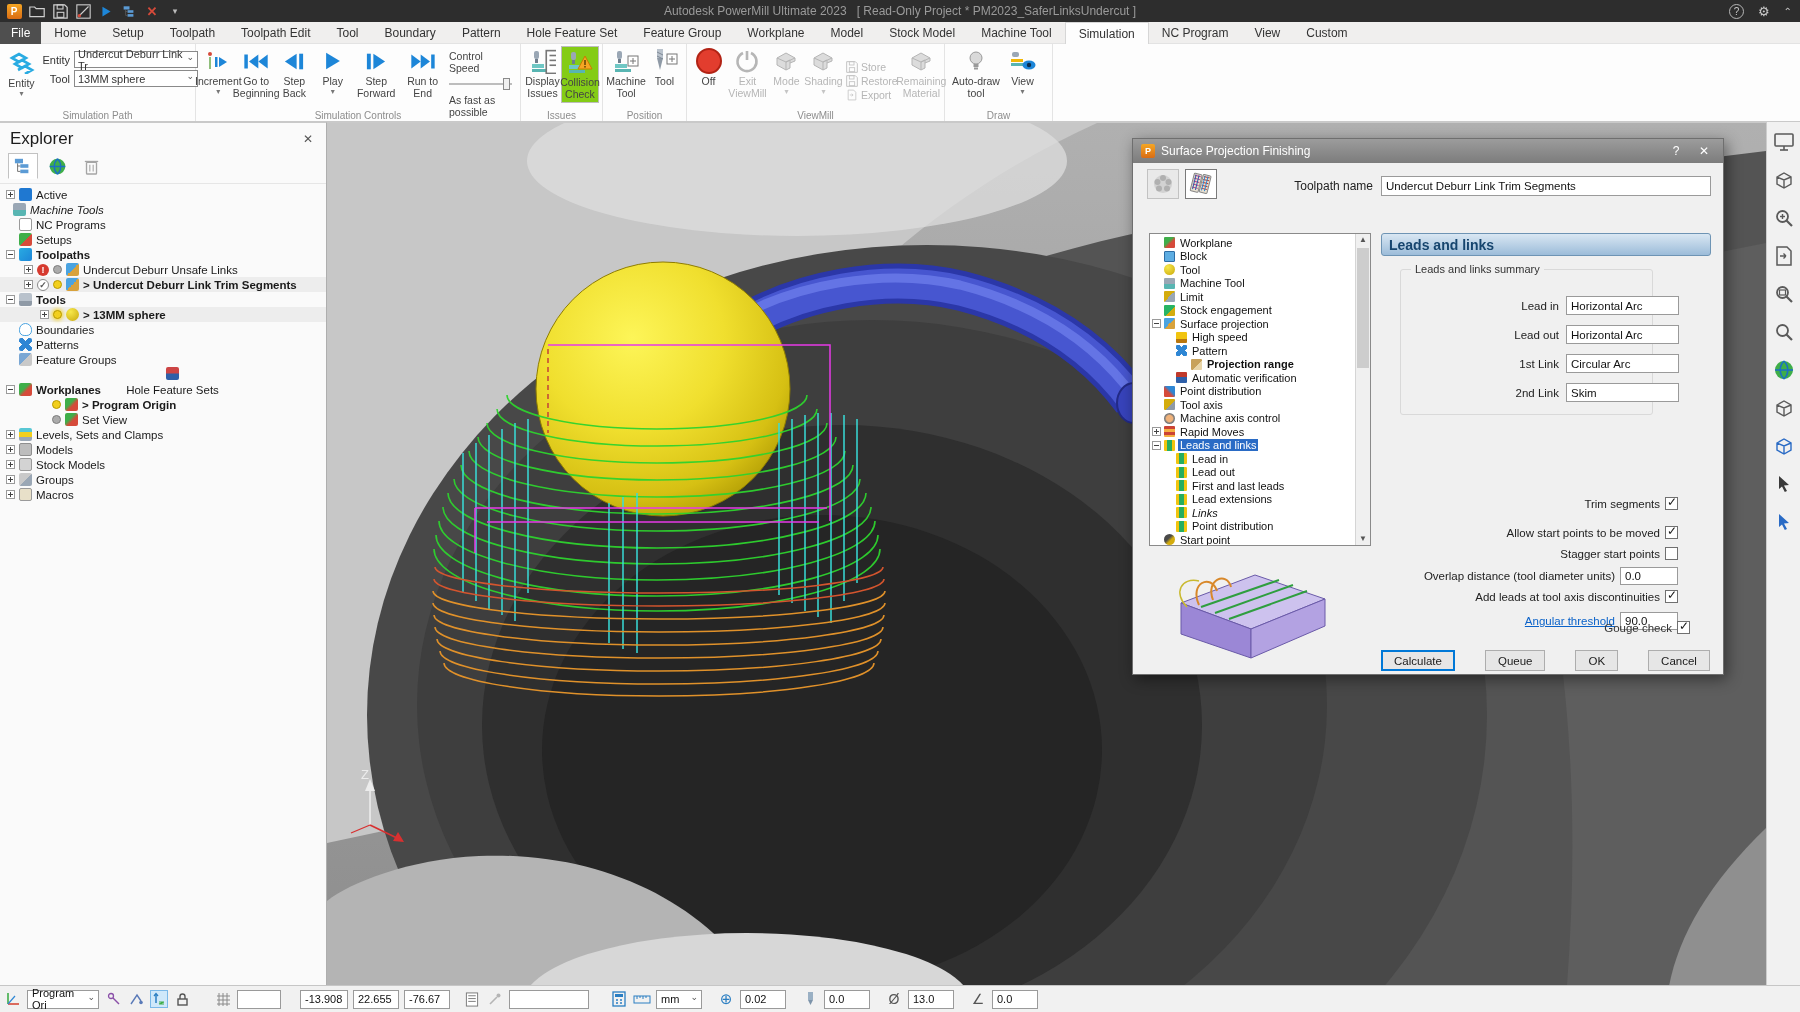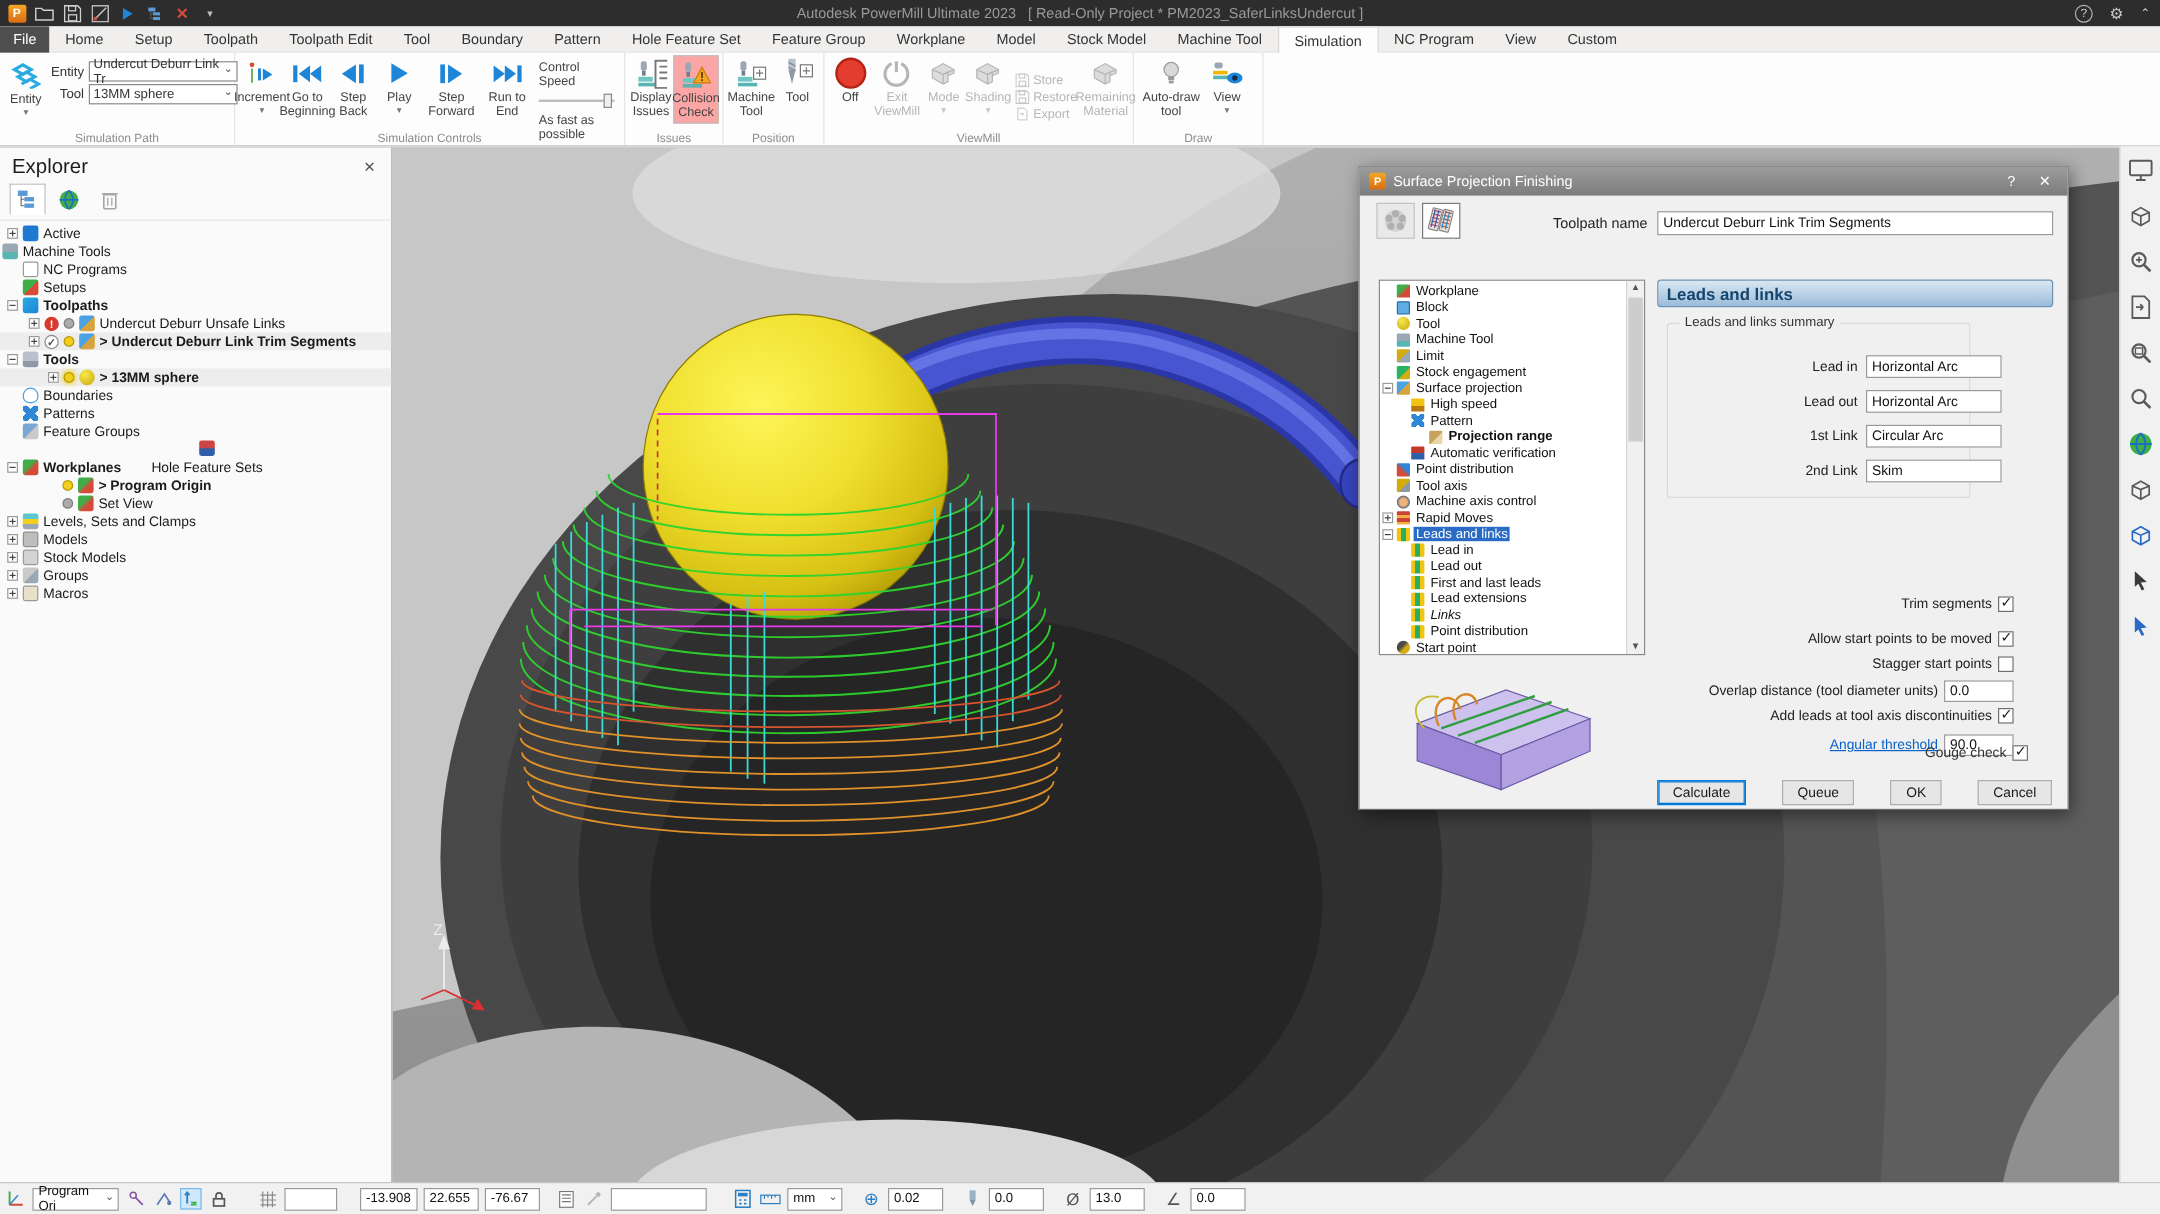--- a/index.html
+++ b/index.html
@@ -23,21 +23,21 @@
   .tab { padding:0 13px; display:flex; align-items:center; font-size:12px; color:#333; height:22px; }
   .tab.file { background:#4f4f4f; color:#fff; padding:0 11px; }
   .tab.active { background:#fdfdfd; border:1px solid #d6d6d6; border-bottom:none; }
 
   
   .ribbon { position:absolute; left:0; top:44px; width:1800px; height:78px; background:#fdfdfd; border-bottom:1px solid #c9c9c9; display:flex; }
   .rgroup { position:relative; height:100%; border-right:1px solid #e4e4e4; padding:2px 3px 13px 3px; display:flex; align-items:flex-start; }
   .glabel { position:absolute; bottom:0; left:0; right:0; text-align:center; font-size:10px; color:#8d8d8d; }
   .rbtn { display:flex; flex-direction:column; align-items:center; padding:2px 3px; min-width:37px; font-size:10.5px; color:#444; line-height:1.15; text-align:center; }
   .rbtn .ric { height:26px; display:flex; align-items:center; justify-content:center; margin-bottom:1px; }
-  .rbtn.sel { background:#fca5a5; border:1px solid #bdbdbd; }
+  .rbtn.sel { background:#84cc16; border:1px solid #bdbdbd; }
   .rbtn.dis { color:#b6b6b6; }
   .drop::after { content:"▾"; font-size:8px; color:#777; display:block; }
   .dis .drop::after { color:#c5c5c5; }
   .bigbtn { width:44px; }
   .fieldcol { display:flex; flex-direction:column; gap:2px; padding-top:5px; }
   .frow { display:flex; align-items:center; gap:4px; }
   .flab { width:30px; text-align:right; font-size:11px; color:#333; }
   .rsel { width:124px; height:17px; background:#fff; border:1px solid #8a8a8a; font-size:11px; display:flex; align-items:center; padding:0 3px; position:relative; }
   .rsel::after { content:"⌄"; position:absolute; right:3px; top:0; color:#555; font-size:9px; }
   .speed { display:flex; flex-direction:column; padding:4px 5px; font-size:10.5px; color:#444; width:100px; }
@@ -92,21 +92,21 @@
   .dlg-tree-inner { position:absolute; left:0; top:0; right:15px; bottom:0; padding-top:2px; }
   .drow { height:13.5px; display:flex; align-items:center; gap:3px; font-size:11px; color:#111; white-space:nowrap; }
   .drow .dti { width:11px; height:11px; flex:none; border-radius:1px; }
   .drow .lbl { padding:0 2px; }
   .drow.sel .lbl { background:#2a6bc5; color:#fff; }
   .vsb { position:absolute; right:0; top:0; bottom:0; width:15px; background:#f0f0f0; border-left:1px solid #d5d5d5; }
   .vsb .arr { position:absolute; left:2px; width:10px; height:10px; color:#555; font-size:8px; text-align:center; line-height:10px; }
   .vsb .thumb { position:absolute; left:1px; top:14px; width:12px; height:120px; background:#cdcdcd; }
   .dlg-page { position:absolute; left:248px; top:70px; width:330px; }
   .page-head { height:23px; background:linear-gradient(#d9e7f3,#9cbcd9); border:1px solid #6e94b4; border-radius:3px; display:flex; align-items:center; padding:0 7px; font-size:14px; font-weight:bold; color:#16456e; }
-  .fs { position:absolute; left:8px; top:36px; width:253px; height:146px; border:1px solid #d9d9d9; border-radius:3px; }
+  .fs { position:absolute; left:19px; top:36px; width:253px; height:146px; border:1px solid #d9d9d9; border-radius:3px; }
   .fs-leg { position:absolute; left:10px; top:-7px; background:#f0f0f0; padding:0 4px; font-size:11px; color:#333; }
   .frow2 { position:absolute; display:flex; align-items:center; }
   .frow2 .l { width:165px; text-align:right; font-size:11.5px; color:#222; padding-right:7px; }
   .frow2 .din { width:113px; height:19px; display:flex; align-items:center; }
   .ckrow { position:absolute; right:33px; display:flex; align-items:center; gap:5px; font-size:11.5px; color:#222; }
   .cb { width:13px; height:13px; border:1px solid #707070; background:#fff; position:relative; flex:none; }
   .cb.on::after { content:"✓"; position:absolute; left:1px; top:-3px; font-size:12px; color:#1a1a1a; }
   .numin { width:58px; height:18px; }
   .alink { color:#0a62c9; text-decoration:underline; }
   .preview { position:absolute; left:30px; top:392px; width:175px; height:110px; }
@@ -567,21 +567,21 @@
             <use href="#i-trash"></use>
           </svg>
         </span>
     </div>
     <div class="tree">
       <div class="trow" style="padding-left:6px;">
           <span class="exp-ic plus"></span>
           <span class="ti" style="background:#1f78d1;"></span>
           <span>Active</span>
         </div>
-      <div class="trow" style="padding-left:2px;">
+      <div class="trow" style="padding-left:13px;font-style:italic;">
           <span class="ti" style="background:linear-gradient(#9aa7b5 55%,#58b5b2 45%);"></span>
           <span>Machine Tools</span>
         </div>
       <div class="trow" style="padding-left:19px;">
           <span class="ti" style="background:#fff;border:1px solid #9a9a9a;"></span>
           <span>NC Programs</span>
         </div>
       <div class="trow" style="padding-left:19px;">
           <span class="ti" style="background:linear-gradient(135deg,#3fae49 50%,#d64a3a 50%);"></span>
           <span>Setups</span>

